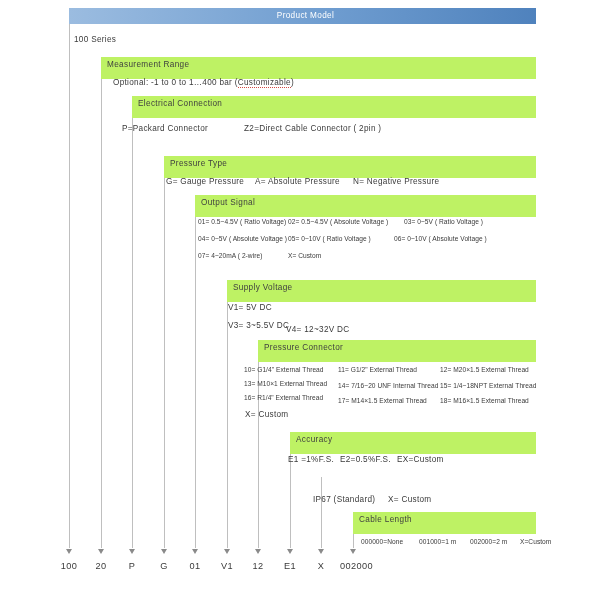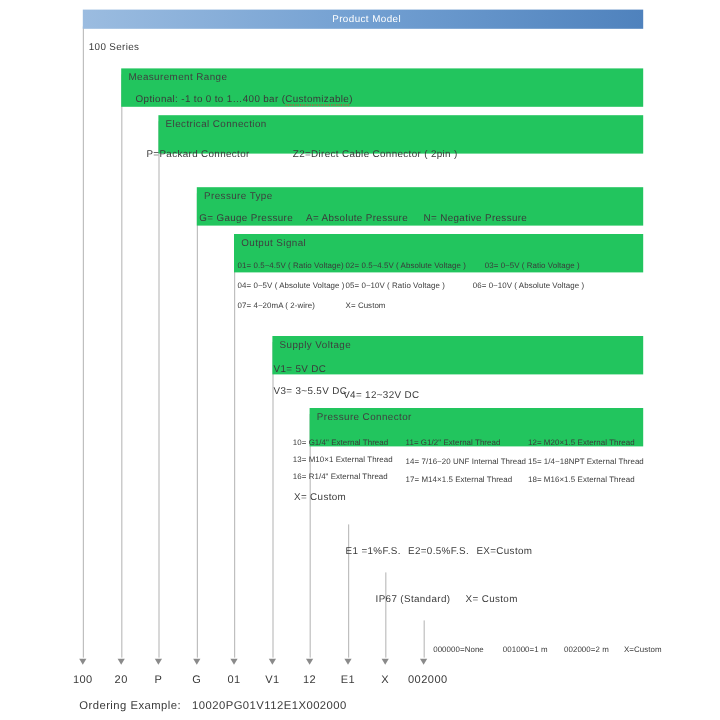--- a/index.html
+++ b/index.html
@@ -29,22 +29,22 @@
   }
   .vline {
     position: absolute;
     width: 1px;
     background: #bfbfbf;
   }
 
   
   .bar {
     position: absolute;
-    height: 32px;
-    background: #22c55e;
+    height: 22px;
+    background: #bef264;
     box-sizing: border-box;
     padding: 0 0 0 6px;
     font-size: 8.2px;
     line-height: 15px;
     letter-spacing: .35px;
     color: #3f3f3f;
     white-space: nowrap;
     overflow: hidden;
   }
   .bar.blue {
@@ -160,27 +160,29 @@
   <div class="opt tiny" style="left:338px; top:364px;">11= G1/2" External Thread</div>
   <div class="opt tiny" style="left:440px; top:364px;">12= M20×1.5 External Thread</div>
   <div class="opt tiny" style="left:244px; top:378px;">13= M10×1 External Thread</div>
   <div class="opt tiny" style="left:338px; top:380px;">14= 7/16~20 UNF Internal Thread</div>
   <div class="opt tiny" style="left:440px; top:380px;">15= 1/4~18NPT External Thread</div>
   <div class="opt tiny" style="left:244px; top:392px;">16= R1/4" External Thread</div>
   <div class="opt tiny" style="left:338px; top:395px;">17= M14×1.5 External Thread</div>
   <div class="opt tiny" style="left:440px; top:395px;">18= M16×1.5 External Thread</div>
   <div class="opt" style="left:245px; top:409px;">X= Custom</div>
 
+  <div class="bar" style="left:290px; top:432px; width:246px;">Accuracy</div>
   <div class="opt" style="left:288px; top:454px;">E1 =1%F.S.</div>
   <div class="opt" style="left:340px; top:454px;">E2=0.5%F.S.</div>
   <div class="opt" style="left:397px; top:454px;">EX=Custom</div>
 
   <div class="opt" style="left:313px; top:494px;">IP67 (Standard)</div>
   <div class="opt" style="left:388px; top:494px;">X= Custom</div>
 
+  <div class="bar" style="left:353px; top:512px; width:183px;">Cable Length</div>
   <div class="opt tiny" style="left:361px; top:536px;">000000=None</div>
   <div class="opt tiny" style="left:419px; top:536px;">001000=1 m</div>
   <div class="opt tiny" style="left:470px; top:536px;">002000=2 m</div>
   <div class="opt tiny" style="left:520px; top:536px;">X=Custom</div>
 
   <div class="arrow" style="left:66px;  top:549px;"></div>
   <div class="arrow" style="left:98px;  top:549px;"></div>
   <div class="arrow" style="left:129px; top:549px;"></div>
   <div class="arrow" style="left:161px; top:549px;"></div>
   <div class="arrow" style="left:192px; top:549px;"></div>
@@ -194,17 +196,14 @@
   <div class="code" style="left:101px; top:560px;">20</div>
   <div class="code" style="left:132px; top:560px;">P</div>
   <div class="code" style="left:164px; top:560px;">G</div>
   <div class="code" style="left:195px; top:560px;">01</div>
   <div class="code" style="left:227px; top:560px;">V1</div>
   <div class="code" style="left:258px; top:560px;">12</div>
   <div class="code" style="left:290px; top:560px;">E1</div>
   <div class="code" style="left:321px; top:560px;">X</div>
   <div class="code left" style="left:340px; top:560px;">002000</div>
 
-  <div id="ordering">
-    <span class="lbl">Ordering Example:</span><span>10020PG01V112E1X002000</span>
-  </div>
 
 </div>
 
 </body></html>

